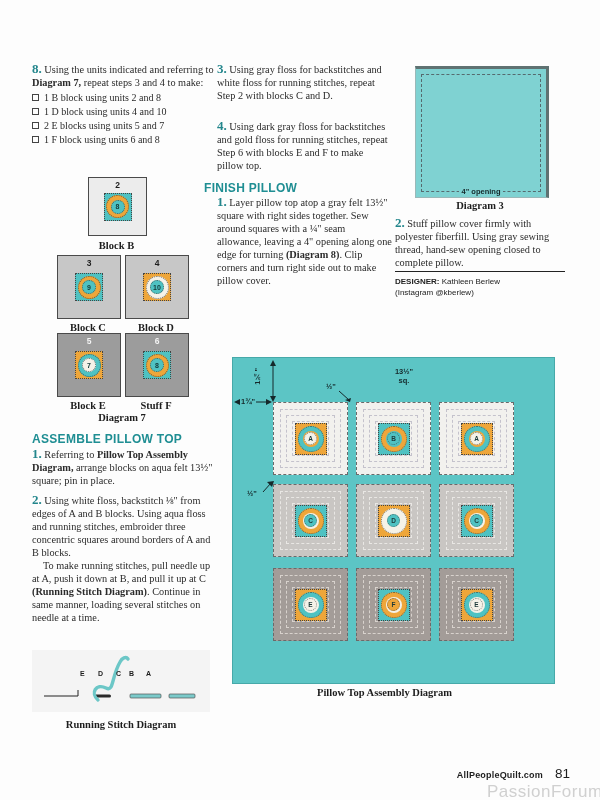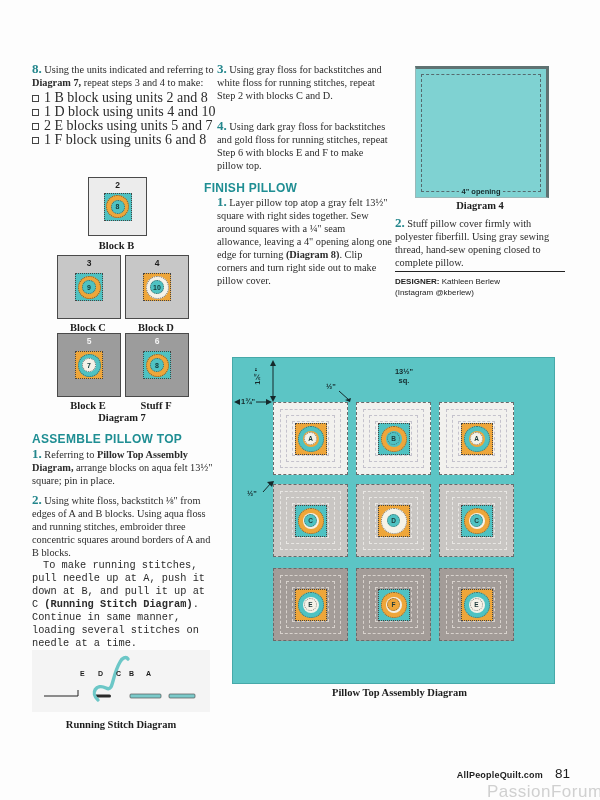--- a/index.html
+++ b/index.html
@@ -6,21 +6,21 @@
   body{width:600px;height:800px;position:relative;background:#fdfdfd;
        font-family:"Liberation Serif",serif;color:#2b2b2b;overflow:hidden;}
   .abs{position:absolute;}
   .body-text{font-size:10.3px;line-height:13px;}
   .stepnum{font-weight:bold;color:#23868c;font-size:13px;}
   .b{font-weight:bold;}
   .heading{font-family:"Liberation Sans",sans-serif;font-weight:bold;font-size:12px;
            color:#1f8e93;letter-spacing:.3px;}
   .cap{font-weight:bold;font-size:10.5px;color:#1d1d1d;text-align:center;position:absolute;}
   .cbx{display:inline-block;width:5px;height:5px;border:1px solid #444;margin-right:5px;}
-  .chk{font-size:14px;line-height:14px;}
+  .chk{font-size:10px;line-height:14px;}
 
   
   .block7{position:absolute;border:1.5px solid #4a4a4a;}
   .bnum{position:absolute;top:2px;left:0;right:0;text-align:center;
         font:bold 8.5px "Liberation Sans",sans-serif;color:#1d1d1d;}
   .block7.dark .bnum{color:#f4f4f4;}
   .med7{position:absolute;left:50%;top:50%;transform:translate(-50%,-50%);
         width:26px;height:26px;display:flex;align-items:center;justify-content:center;
         border:1px dotted #444;}
   .med7 .r{width:21px;height:21px;border-radius:50%;display:flex;align-items:center;
@@ -151,21 +151,21 @@
 <div class="abs body-text" style="left:32px;top:447px;width:184px;">
   <span class="stepnum">1.</span>
   <span>Referring to </span><span class="b">Pillow Top Assembly Diagram,</span><span> arrange blocks on aqua felt 13½" square; pin in place.</span>
 </div>
 
 <div class="abs body-text" style="left:32px;top:493px;width:184px;">
   <div>
     <span class="stepnum">2.</span>
     <span>Using white floss, backstitch ⅛" from edges of A and B blocks. Using aqua floss and running stitches, embroider three concentric squares around borders of A and B blocks.</span>
   </div>
-  <div style="text-indent:11px;font-family:Liberation Mono, monospace;">
+  <div style="text-indent:11px;">
     <span>To make running stitches, pull needle up at A, push it down at B, and pull it up at C </span><span class="b">(Running Stitch Diagram)</span><span>. Continue in same manner, loading several stitches on needle at a time.</span>
   </div>
 </div>
 
 <div class="stitchbox">
   <svg width="178" height="62">
     <line x1="12" y1="46" x2="46" y2="46" stroke="#222" stroke-width="1"></line>
     <line x1="46" y1="40" x2="46" y2="46" stroke="#222" stroke-width="1"></line>
     <rect x="62" y="44.5" width="17" height="3" rx="1.5" fill="#2a2a2a"></rect>
     <path d="M66,50 C58,43 64,33 74,38 C82,42 79,28 88,12 C90,8 94,6 96,9" fill="none" stroke="#6cc7c7" stroke-width="3.4" stroke-linecap="round"></path>
@@ -191,21 +191,21 @@
 <div class="abs heading" style="left:204px;top:181px;">FINISH PILLOW</div>
 <div class="abs body-text" style="left:217px;top:195px;width:175px;">
   <span class="stepnum">1.</span>
   <span>Layer pillow top atop a gray felt 13½" square with right sides together. Sew around squares with a ¼" seam allowance, leaving a 4" opening along one edge for turning </span><span class="b">(Diagram 8)</span><span>. Clip corners and turn right side out to make pillow cover.</span>
 </div>
 
 <div class="dia8" style="background: rgb(127, 210, 210);">
   <div class="dia8-dash"></div>
   <div class="opening"><span>4" opening</span></div>
 </div>
-<div class="cap" style="left:415px;top:200px;width:130px;">Diagram 4</div>
+<div class="cap" style="left:415px;top:200px;width:130px;">Diagram 3</div>
 
 <div class="abs body-text" style="left:395px;top:216px;width:176px;">
   <span class="stepnum">2.</span>
   <span>Stuff pillow cover firmly with polyester fiberfill. Using gray sewing thread, hand-sew opening closed to complete pillow.</span>
 </div>
 <div class="rule"></div>
 <div class="abs designer" style="left:395px;top:277px;width:176px;">
   <div><span class="b">DESIGNER:</span><span> Kathleen Berlew</span></div>
   <div>(Instagram @kberlew)</div>
 </div>
@@ -336,19 +336,19 @@
       <div class="dash d3"></div>
     <div class="med mE">
         <div class="r1">
           <div class="r2">
             <div class="c">E</div>
           </div>
         </div>
       </div>
   </div>
 </div>
-<div class="cap" style="left:239px;top:687px;width:321px;">Pillow Top Assembly Diagram</div>
+<div class="cap" style="left:224px;top:687px;width:321px;">Pillow Top Assembly Diagram</div>
 
 <div class="abs" style="top:762px;right:30px;display:flex;align-items:baseline;gap:12px;">
   <span class="site">AllPeopleQuilt.com</span>
   <span class="pagenum">81</span>
 </div>
 <div class="wm">PassionForum.ru</div>
 
 </body></html>

